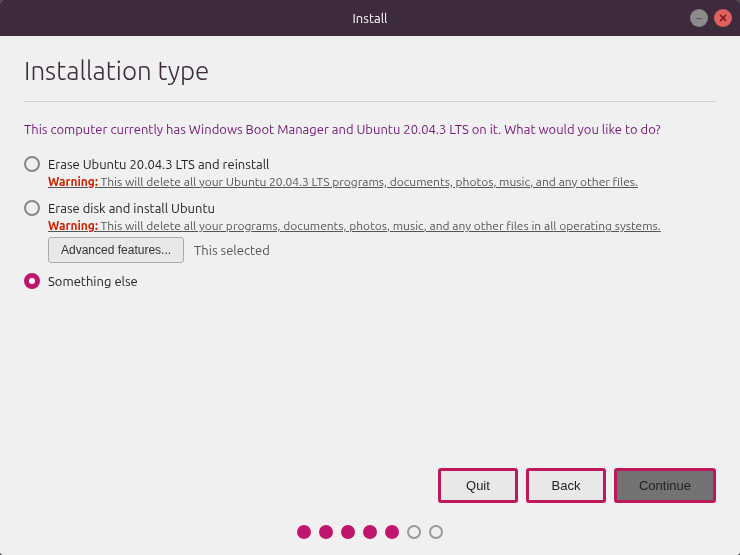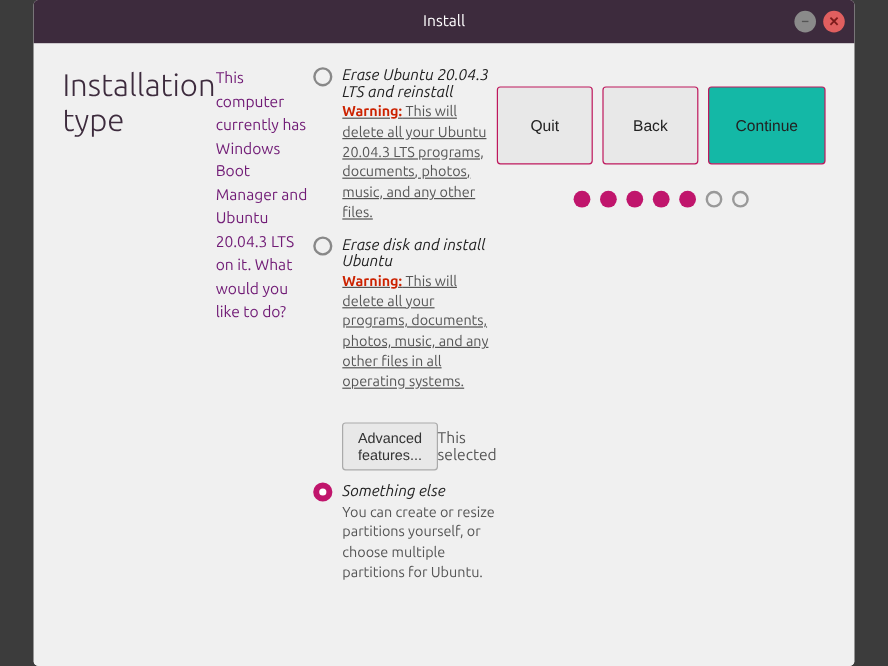--- a/index.html
+++ b/index.html
@@ -12,21 +12,21 @@
       width: 740px;
       height: 555px;
       background: #3c3c3c;
       display: flex;
       align-items: center;
       justify-content: center;
       font-family: 'Ubuntu', 'Segoe UI', sans-serif;
     }
 
     .window {
-      width: 684px;
+      width: 740px;
       height: 555px;
       background: #f0f0f0;
       display: flex;
       flex-direction: column;
       border-radius: 4px;
       overflow: hidden;
     }
 
     .titlebar {
       background: #3d2b3d;
@@ -74,21 +74,21 @@
     }
 
     .btn-close {
       background: #e05f5f;
       color: #7a1a1a;
     }
 
     .content {
       flex: 1;
       display: flex;
-      flex-direction: row;
+      flex-direction: column;
       padding: 20px 24px 0 24px;
       background: #f0f0f0;
     }
 
     .page-title {
       font-size: 26px;
       font-weight: 300;
       color: #3d2b3d;
       margin-bottom: 16px;
     }
@@ -109,23 +109,23 @@
     .options-area {
       flex: 1;
     }
 
     .option-item {
       margin-bottom: 10px;
     }
 
     .option-row {
       display: flex;
+      align-items: center;
       gap: 8px;
       margin-bottom: 2px;
-      font-style: italic;
     }
 
     .radio-outer {
       width: 16px;
       height: 16px;
       border-radius: 50%;
       border: 2px solid #888;
       background: #f0f0f0;
       display: flex;
       align-items: center;
@@ -161,22 +161,23 @@
     }
 
     .warning-prefix {
       color: #cc2200;
       font-weight: bold;
     }
 
     .advanced-row {
       display: flex;
       align-items: center;
+      gap: 10px;
       margin-left: 24px;
-      margin-top: 24px;
+      margin-top: 2px;
       margin-bottom: 8px;
     }
 
     .advanced-btn {
       background: #e8e8e8;
       border: 1px solid #aaa;
       border-radius: 3px;
       padding: 5px 12px;
       font-size: 12px;
       color: #333;
@@ -203,31 +204,31 @@
 
     .button-row {
       display: flex;
       justify-content: flex-end;
       gap: 8px;
       padding: 16px 0 12px 0;
     }
 
     .footer-btn {
       background: #e8e8e8;
-      border: 1px solid #be185d;
+      border: 3px solid #be185d;
       border-radius: 3px;
-      padding: 24px 22px;
+      padding: 7px 22px;
       font-size: 13px;
       color: #222;
       cursor: pointer;
       min-width: 80px;
     }
 
     .footer-btn.continue {
-      background: #14b8a6;
+      background: #737373;
     }
 
     .dots-row {
       display: flex;
       justify-content: center;
       align-items: center;
       gap: 8px;
       padding: 10px 0 16px 0;
     }
 
@@ -292,21 +293,20 @@
         </div>
       </div>
 
       <div class="option-item">
         <div class="option-row">
           <div class="radio-outer selected">
             <div class="radio-inner"></div>
           </div>
           <span class="option-label">Something else</span>
         </div>
-        <div class="something-else-desc">You can create or resize partitions yourself, or choose multiple partitions for Ubuntu.</div>
       </div>
 
     </div>
 
     <div class="footer">
       <div class="button-row">
         <button class="footer-btn">Quit</button>
         <button class="footer-btn">Back</button>
         <button class="footer-btn continue">Continue</button>
       </div>

